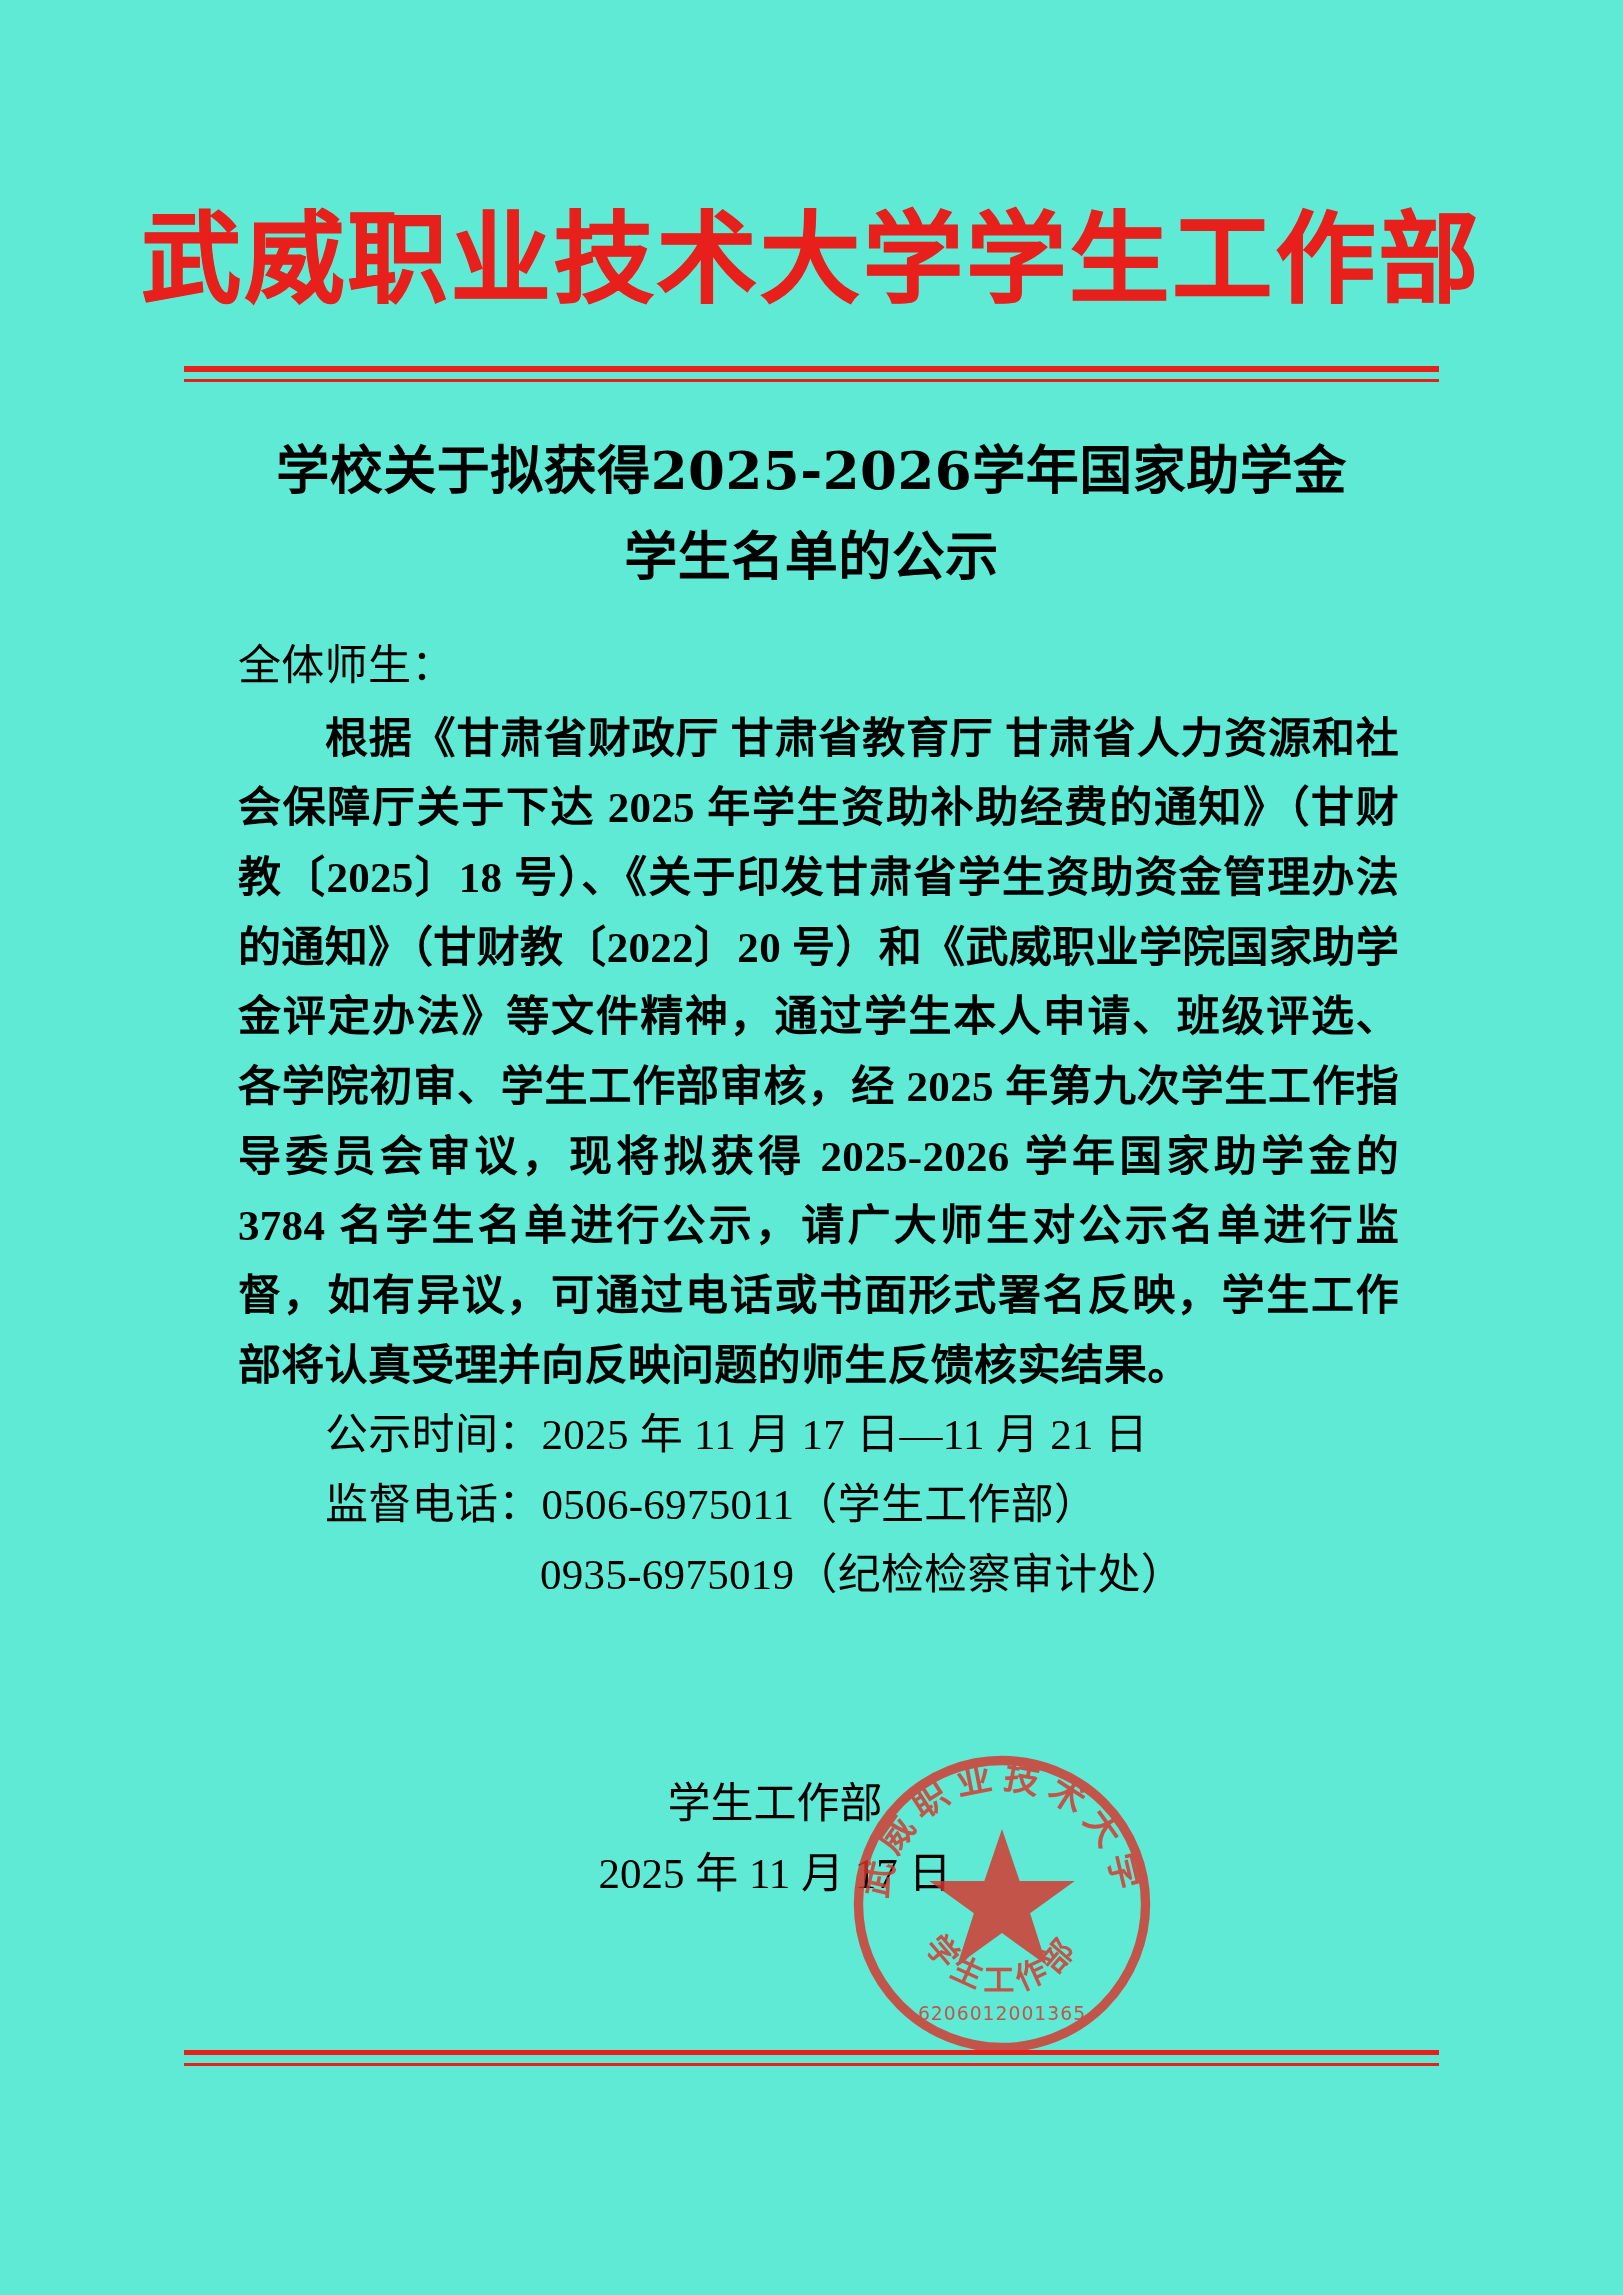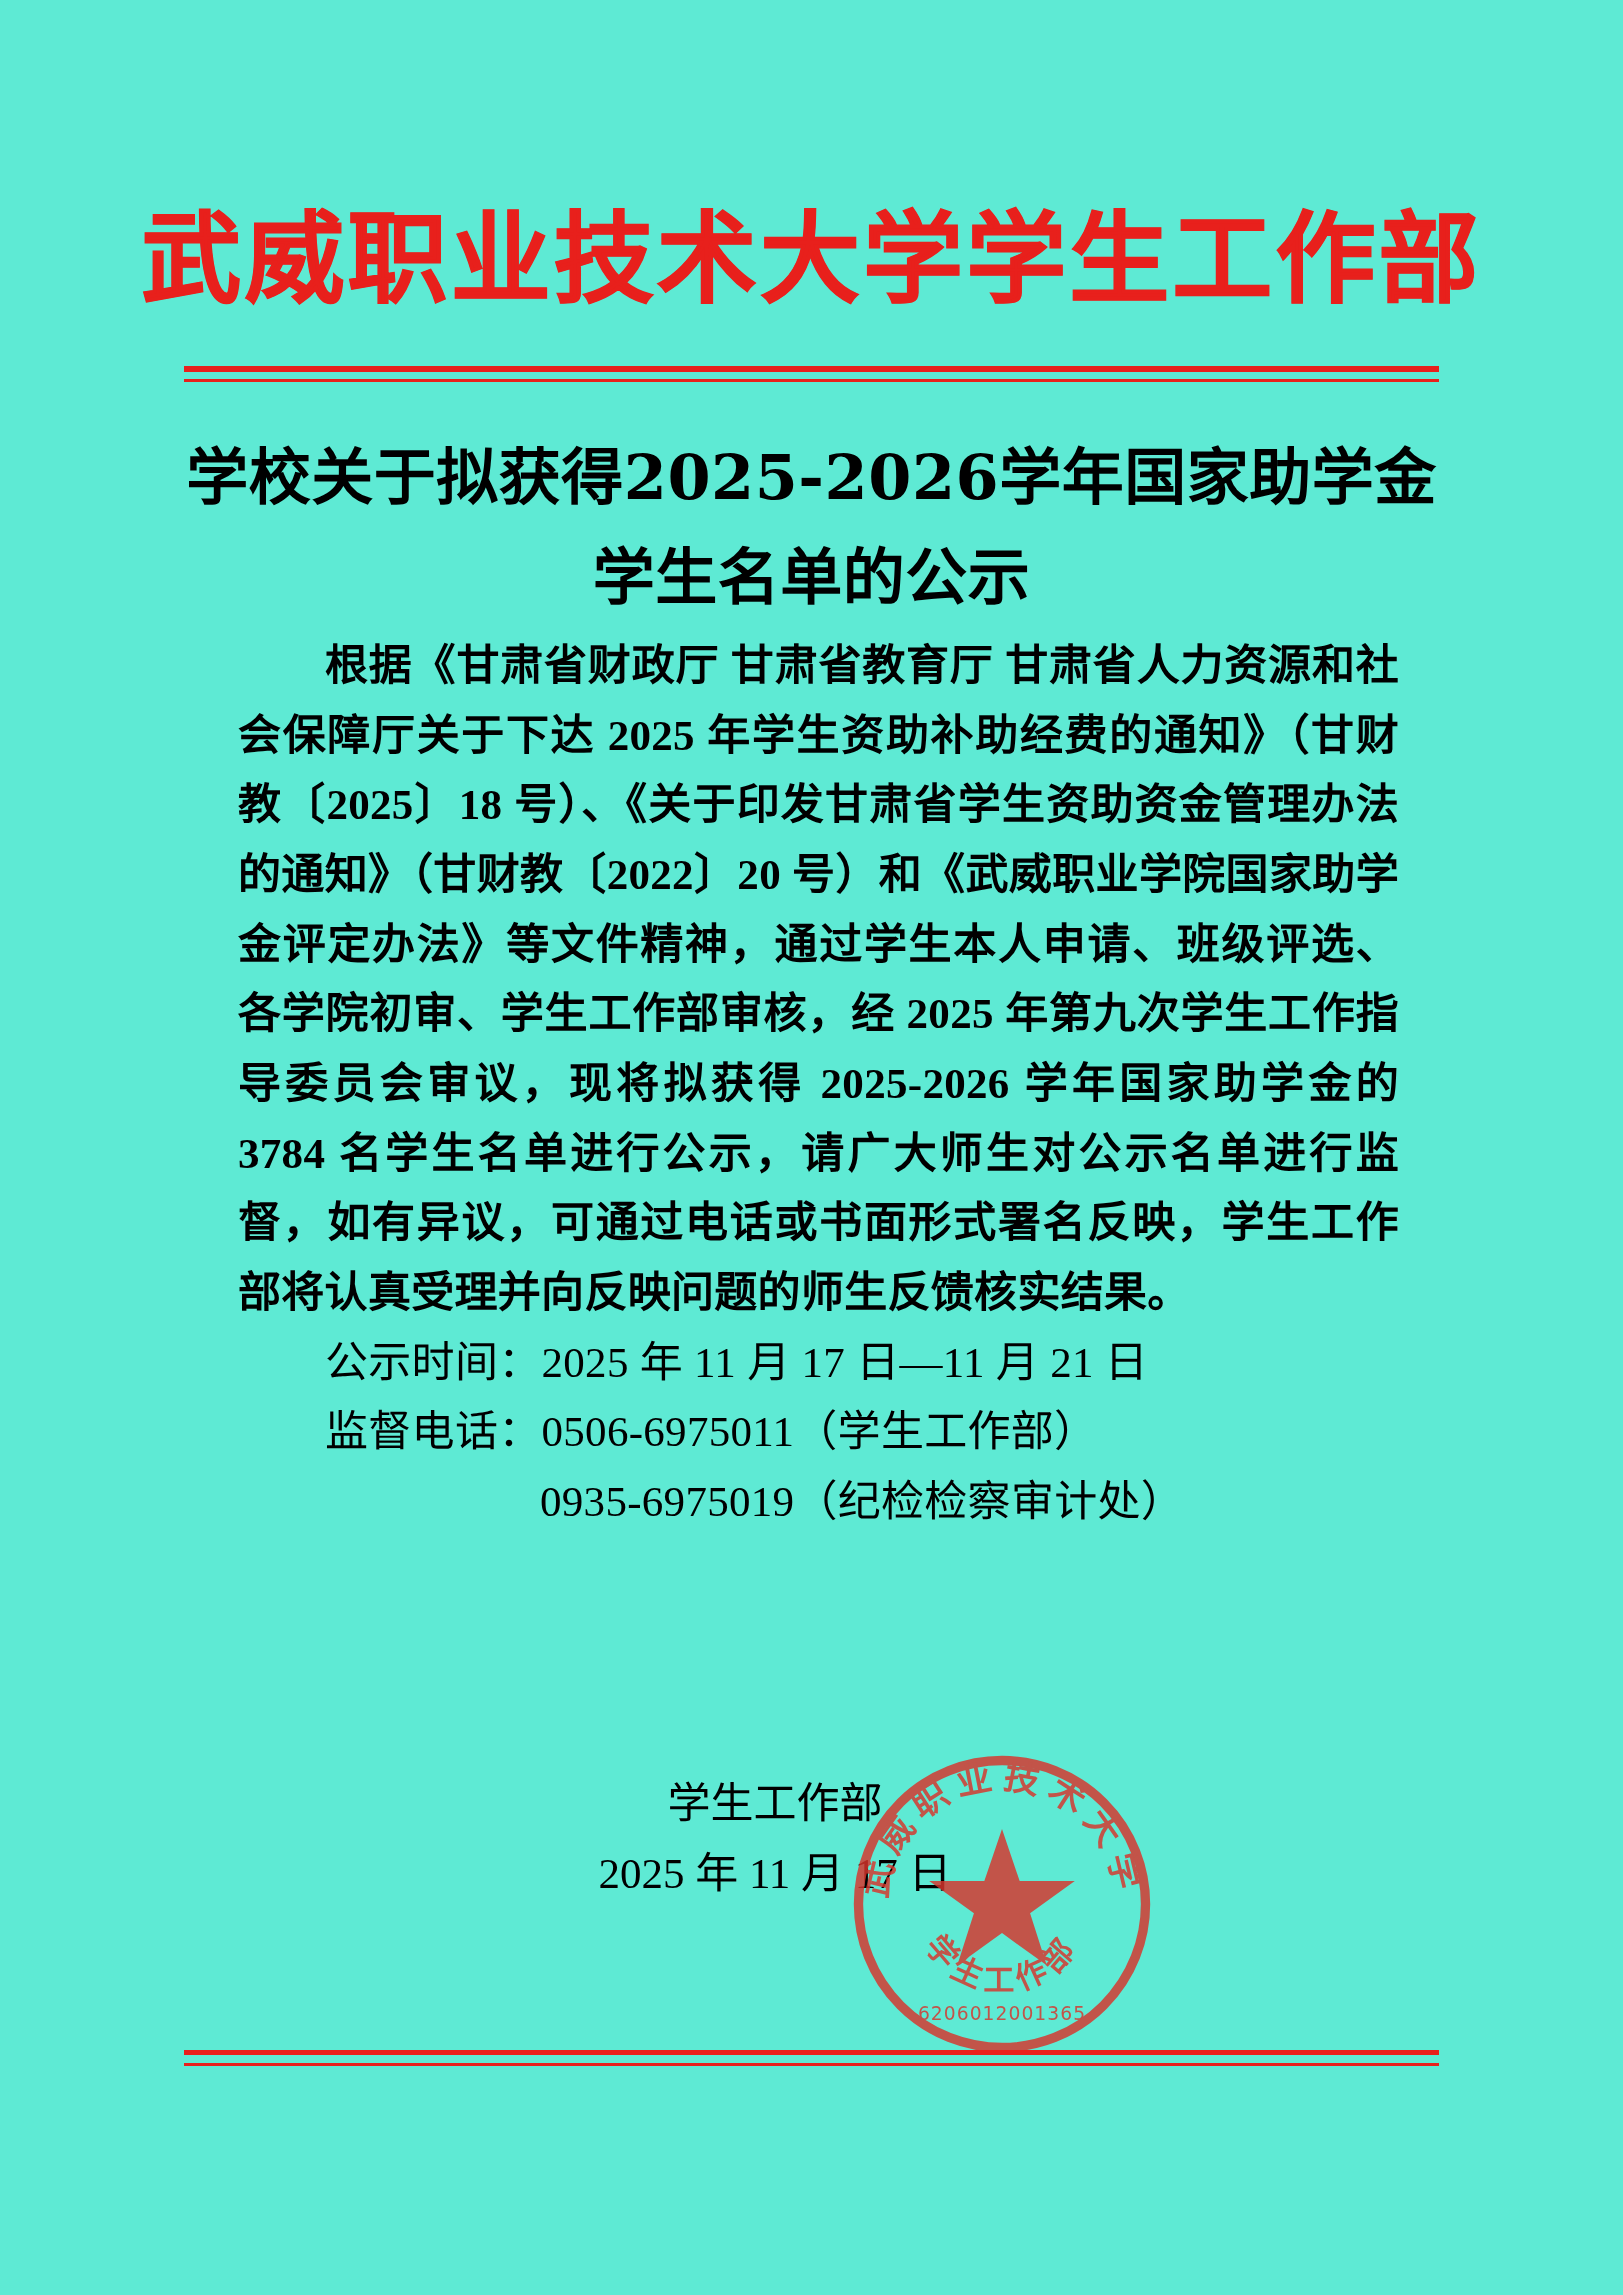--- a/index.html
+++ b/index.html
@@ -49,21 +49,21 @@
 
   
   .doc-title {
     position: absolute;
     left: 184px;
     width: 1255px;
     top: 428px;
     text-align: center;
     font-family: "DejaVu Serif", "Liberation Serif", serif;
     font-weight: bold;
-    font-size: 62px;
+    font-size: 53px;
     line-height: 1.62;
     color: #000;
     letter-spacing: 0.5px;
   }
   .doc-title .line2 { display: block; }
 
   
   .body-block {
     position: absolute;
     left: 238px;
@@ -145,20 +145,21 @@
   </div>
   <div class="rule-top rule-a"></div>
   <div class="rule-top rule-b"></div>
 
   <div class="doc-title">
     <span>学校关于拟获得2025-2026学年国家助学金</span>
     <span class="line2">学生名单的公示</span>
   </div>
 
   <div class="body-block">
+    <p class="salutation">全体师生：</p>
     <p class="para">根据《甘肃省财政厅 甘肃省教育厅 甘肃省人力资源和社会保障厅关于下达 2025 年学生资助补助经费的通知》（甘财教〔2025〕18 号）、《关于印发甘肃省学生资助资金管理办法的通知》（甘财教〔2022〕20 号）和《武威职业学院国家助学金评定办法》等文件精神，通过学生本人申请、班级评选、各学院初审、学生工作部审核，经 2025 年第九次学生工作指导委员会审议，现将拟获得 2025-2026 学年国家助学金的 3784 名学生名单进行公示，请广大师生对公示名单进行监督，如有异议，可通过电话或书面形式署名反映，学生工作部将认真受理并向反映问题的师生反馈核实结果。</p>
     <p class="info-line">公示时间：2025 年 11 月 17 日—11 月 21 日</p>
     <p class="info-line">监督电话：0506-6975011（学生工作部）</p>
     <p class="info-line indent-deep">0935-6975019（纪检检察审计处）</p>
   </div>
 
   <div class="sign-block">
     <p class="sign-line">学生工作部</p>
     <p class="sign-line">2025 年 11 月 17 日</p>
   </div>

